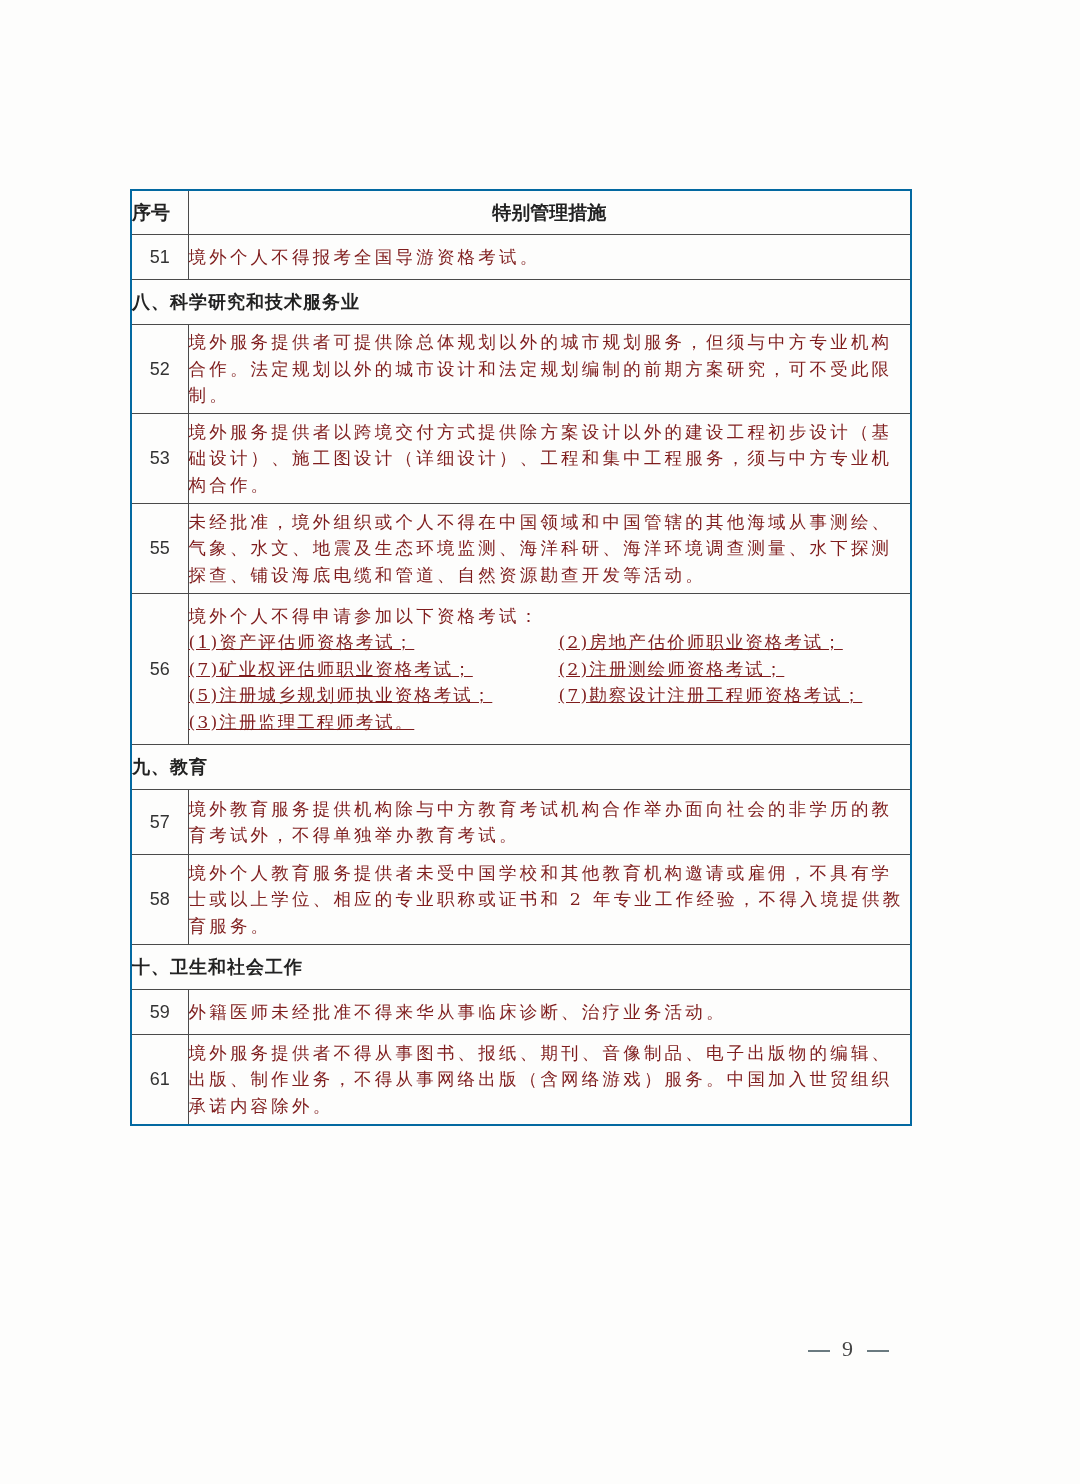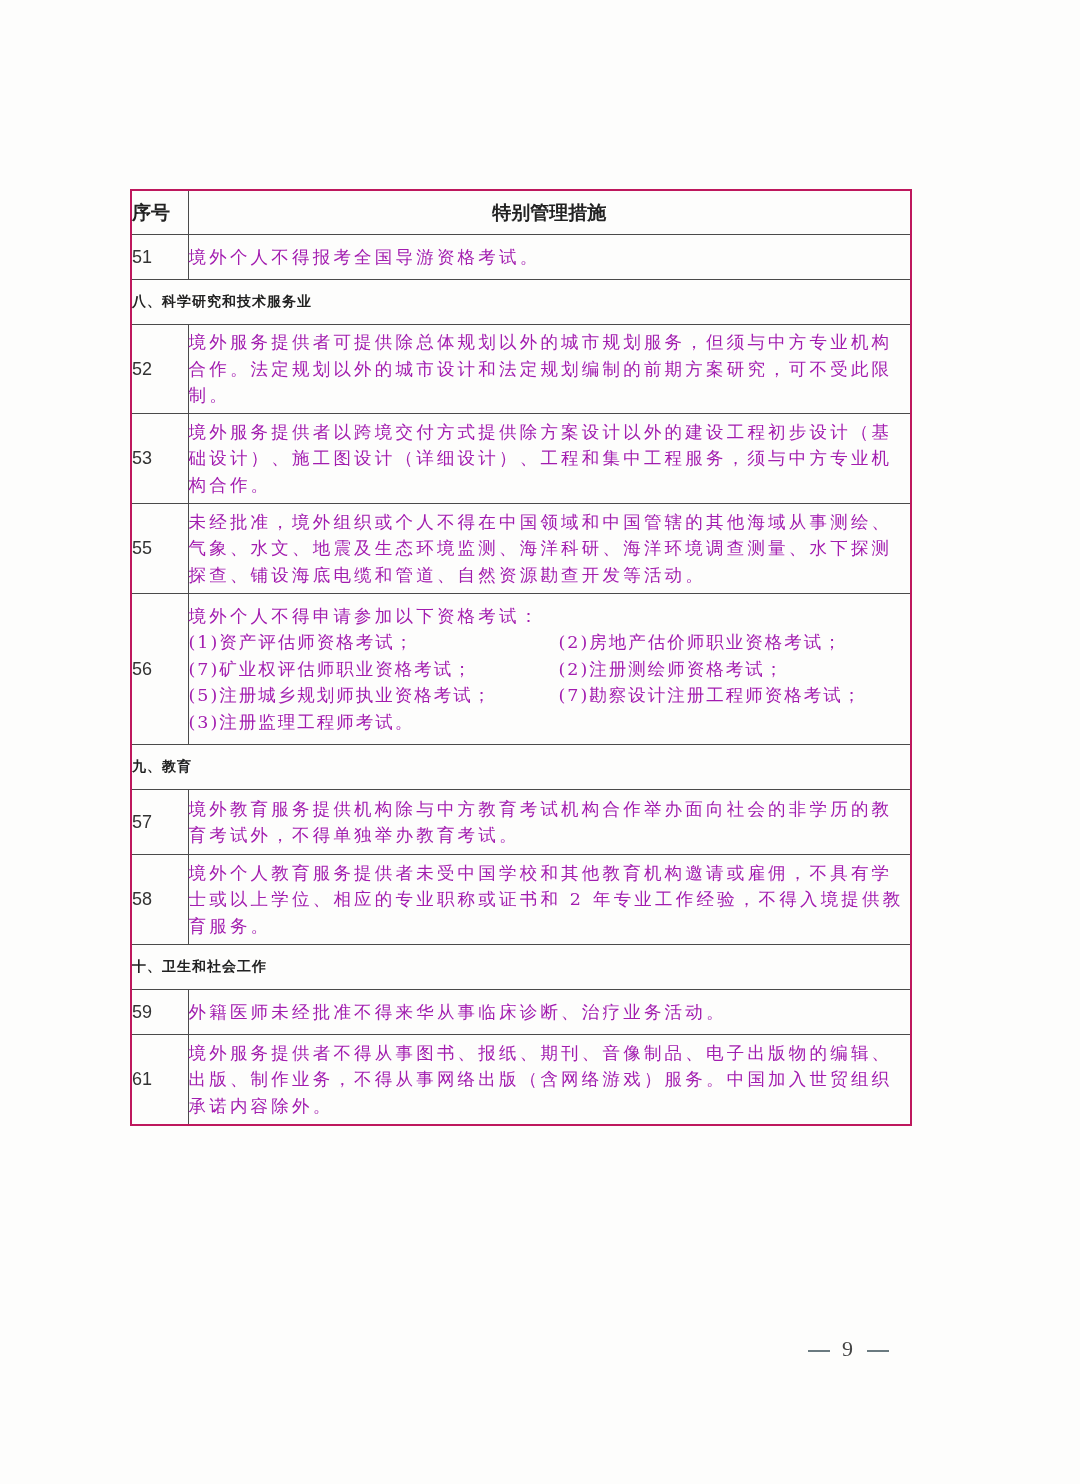--- a/index.html
+++ b/index.html
@@ -1,31 +1,31 @@
 <!DOCTYPE html>
 <html><head>
 <meta charset="utf-8">
 <style>
   html, body { margin:0; padding:0; }
   body { width:1080px; height:1484px; background:#fdfdfc; position:relative; overflow:hidden;
          font-family:"DejaVu Serif", "Liberation Serif", serif; color:#2a2a2a; }
   .page { position:absolute; left:0; top:0; width:1080px; height:1484px; }
   table.measures { position:absolute; left:130px; top:189px; width:780px; border-collapse:collapse;
-         border:2px solid #be185d; table-layout:fixed; }
+         border:2px solid #0369a1; table-layout:fixed; }
   table.measures td, table.measures th { border:1.5px solid #4a4a4a; padding:0; vertical-align:middle; }
   col.c-num { width:57px; }
   col.c-text { width:723px; }
   th { font-family:"DejaVu Sans", "Liberation Sans", sans-serif; font-weight:bold; font-size:19px; height:43px; color:#222; }
   th.num-h { text-align:left; padding-left:6px; }
-  td.num { font-family:"Liberation Sans", sans-serif; font-size:18px; color:#333;margin-top:23px; }
-  td.txt { font-size:17.5px; line-height:26.5px; letter-spacing:3.2px; padding:5px 6px 6px 10px; color:#a21caf;margin-left:19px; }
-  td.sec { font-size:14px; font-weight:bold; padding-left:8px; letter-spacing:1px; color:#222; }
+  td.num { text-align:center; font-family:"Liberation Sans", sans-serif; font-size:18px; color:#333;margin-top:23px; }
+  td.txt { font-size:17.5px; line-height:26.5px; letter-spacing:3.2px; padding:5px 6px 6px 10px; color:#7f1d1d;margin-left:19px; }
+  td.sec { font-size:18px; font-weight:bold; padding-left:8px; letter-spacing:1px; color:#222; }
   tr.single td { height:44px; }
   tr.sec-row td { height:44px; }
-  .sublist { display:grid; grid-template-columns: 370px 340px; letter-spacing:2px; }
+  .sublist { display:grid; grid-template-columns: 370px 340px; letter-spacing:2px;text-decoration:underline; }
   .sublist span { display:block; }
   .page-number { position:absolute; left:796px; top:1336px; font-family:"Liberation Serif", serif;
        font-size:22px; color:#444; letter-spacing:2px; }
   .dash { display:inline-block; width:22px; height:2px; background:#6a7a80; vertical-align:middle; margin:0 12px; }
 </style>
 </head>
 <body>
 
 <div class="page">
   <table class="measures">

